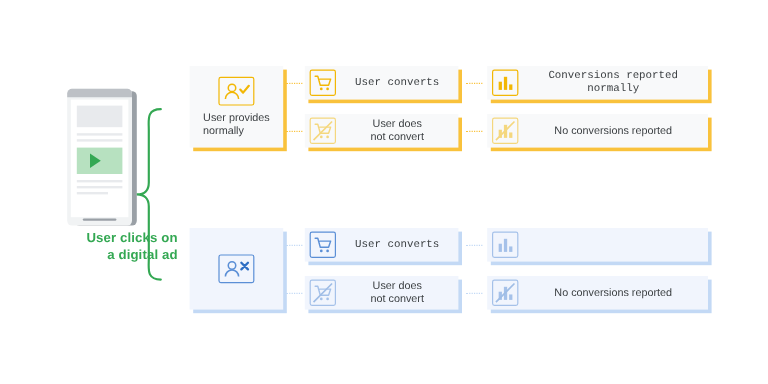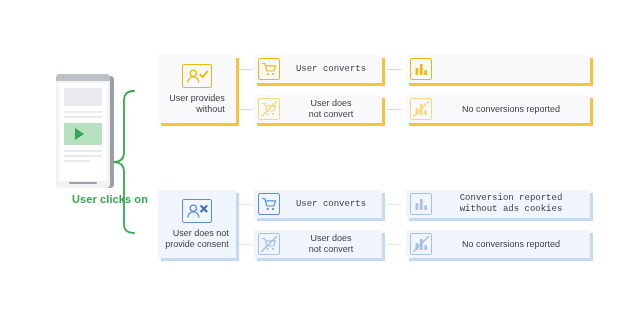--- a/index.html
+++ b/index.html
@@ -155,21 +155,21 @@
     width: 78px;
     height: 68px;
     flex-direction: column;
     justify-content: center;
     align-items: center;
   }
   .stage-card .card-label {
     margin-top: 5px;
     font-size: 9px;
     line-height: 11px;
-    text-align: right;
+    text-align: left;
     color: #3c4043;
   }
 
   
   .bar-card {
     height: 28px;
     padding-left: 4px;
   }
   .bar-card .card-label {
     flex: 1;
@@ -233,20 +233,21 @@
       <div class="ph-video"></div>
       <div class="ph-play"></div>
       <div class="ph-line ph-l3"></div>
       <div class="ph-line ph-l4"></div>
       <div class="ph-line ph-l5"></div>
     </div>
     <div class="phone-home"></div>
   </div>
   <div id="phone-caption">
     <div>User clicks on</div>
+    <div>a digital ad</div>
   </div>
 </div>
 
 <div id="brace">
   <svg viewBox="0 0 28 148" width="28" height="148" aria-hidden="true">
     <path d="M24 3 C12 3 14 12 14 20 L14 64 C14 71 10 74 4 74 C10 74 14 77 14 84 L14 128 C14 136 12 145 24 145" fill="none" stroke="#34a853" stroke-width="1.8" stroke-linecap="round"></path>
   </svg>
 </div>
 
 <div class="row theme-yellow" id="row-consent">
@@ -254,21 +255,21 @@
   <div class="card stage-card shadowed">
     <span class="icon-box">
       <svg viewBox="0 0 30 24" aria-hidden="true">
         <circle cx="11" cy="9" r="3.4" fill="none" stroke="#f2b705" stroke-width="1.4"></circle>
         <path d="M5 19 a6 6 0 0 1 12 0" fill="none" stroke="#f2b705" stroke-width="1.4"></path>
         <path d="M18.5 10.5 l2.6 2.8 l5.2 -6.2" fill="none" stroke="#f2b705" stroke-width="2" stroke-linecap="round" stroke-linejoin="round"></path>
       </svg>
     </span>
     <div class="card-label">
       <div>User provides</div>
-      <div>without</div>
+      <div>normally</div>
     </div>
   </div>
 
   <div class="connector conn-a"></div>
   <div class="connector conn-b"></div>
 
   <div class="card bar-card outcome-card outcome-col c-top shadowed">
     <span class="icon-box">
       <svg viewBox="0 0 22 22" aria-hidden="true">
         <path d="M4 5 h2.4 l2.3 8.2 h7.6 l1.9 -5.6 h-9.9" fill="none" stroke="#f2b705" stroke-width="1.3" stroke-linecap="round" stroke-linejoin="round"></path>
@@ -298,20 +299,21 @@
   <div class="connector conn-d"></div>
 
   <div class="card bar-card report-card report-col c-top shadowed">
     <span class="icon-box">
       <svg viewBox="0 0 22 22" aria-hidden="true">
         <rect x="5" y="10" width="3" height="7.5" fill="#f2b705"></rect>
         <rect x="9.8" y="5.5" width="3" height="12" fill="#f2b705"></rect>
         <rect x="14.6" y="12.5" width="3" height="5" fill="#f2b705"></rect>
       </svg>
     </span>
+    <span class="card-label">Conversions reported normally</span>
   </div>
 
   <div class="card bar-card report-card report-col c-bottom shadowed">
     <span class="icon-box faded">
       <svg viewBox="0 0 22 22" aria-hidden="true">
         <rect x="5" y="10" width="3" height="7.5" fill="#f2b705"></rect>
         <rect x="9.8" y="5.5" width="3" height="12" fill="#f2b705"></rect>
         <rect x="14.6" y="12.5" width="3" height="5" fill="#f2b705"></rect>
         <line x1="2.5" y1="19.5" x2="19.5" y2="2.5" stroke="#f2b705" stroke-width="1.5"></line>
       </svg>
@@ -323,24 +325,20 @@
 <div class="row theme-blue" id="row-noconsent">
 
   <div class="card stage-card shadowed">
     <span class="icon-box">
       <svg viewBox="0 0 30 24" aria-hidden="true">
         <circle cx="11" cy="9" r="3.4" fill="none" stroke="#5b8fd6" stroke-width="1.4"></circle>
         <path d="M5 19 a6 6 0 0 1 12 0" fill="none" stroke="#5b8fd6" stroke-width="1.4"></path>
         <path d="M19.5 6.5 l6 6 M25.5 6.5 l-6 6" fill="none" stroke="#2f6fc4" stroke-width="2.1" stroke-linecap="round"></path>
       </svg>
     </span>
-    <div class="card-label">
-      <div>User does not</div>
-      <div>provide consent</div>
-    </div>
   </div>
 
   <div class="connector conn-a"></div>
   <div class="connector conn-b"></div>
 
   <div class="card bar-card outcome-card outcome-col c-top shadowed">
     <span class="icon-box">
       <svg viewBox="0 0 22 22" aria-hidden="true">
         <path d="M4 5 h2.4 l2.3 8.2 h7.6 l1.9 -5.6 h-9.9" fill="none" stroke="#5b8fd6" stroke-width="1.3" stroke-linecap="round" stroke-linejoin="round"></path>
         <circle cx="9.6" cy="16.6" r="1.25" fill="#5b8fd6"></circle>
@@ -369,24 +367,20 @@
   <div class="connector conn-d"></div>
 
   <div class="card bar-card report-card report-col c-top shadowed">
     <span class="icon-box faded">
       <svg viewBox="0 0 22 22" aria-hidden="true">
         <rect x="5" y="10" width="3" height="7.5" fill="#5b8fd6"></rect>
         <rect x="9.8" y="5.5" width="3" height="12" fill="#5b8fd6"></rect>
         <rect x="14.6" y="12.5" width="3" height="5" fill="#5b8fd6"></rect>
       </svg>
     </span>
-    <span class="card-label">
-      <span>Conversion reported</span><br>
-      <span>without ads cookies</span>
-    </span>
   </div>
 
   <div class="card bar-card report-card report-col c-bottom shadowed">
     <span class="icon-box faded">
       <svg viewBox="0 0 22 22" aria-hidden="true">
         <rect x="5" y="10" width="3" height="7.5" fill="#5b8fd6"></rect>
         <rect x="9.8" y="5.5" width="3" height="12" fill="#5b8fd6"></rect>
         <rect x="14.6" y="12.5" width="3" height="5" fill="#5b8fd6"></rect>
         <line x1="2.5" y1="19.5" x2="19.5" y2="2.5" stroke="#4f86cf" stroke-width="1.5"></line>
       </svg>

